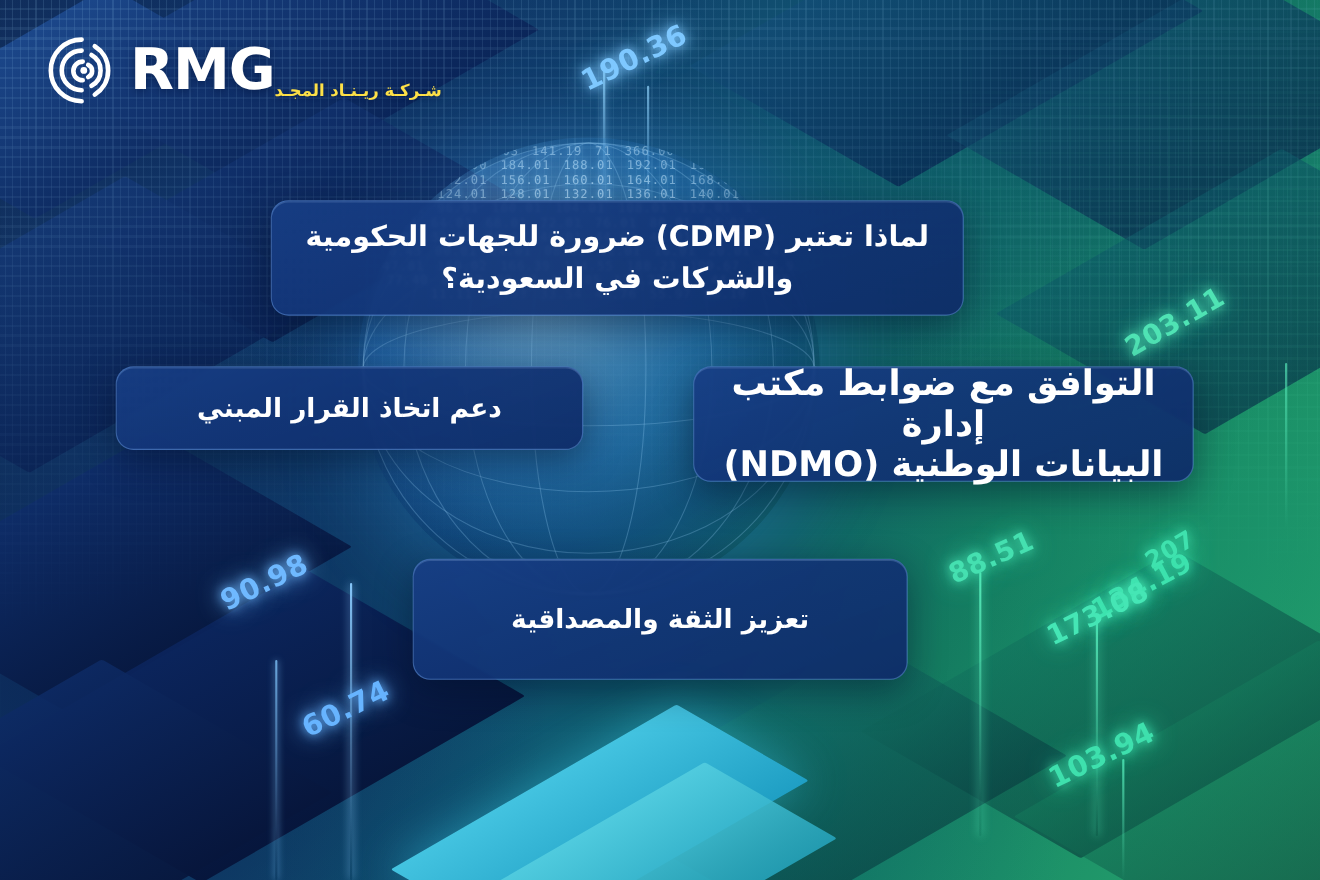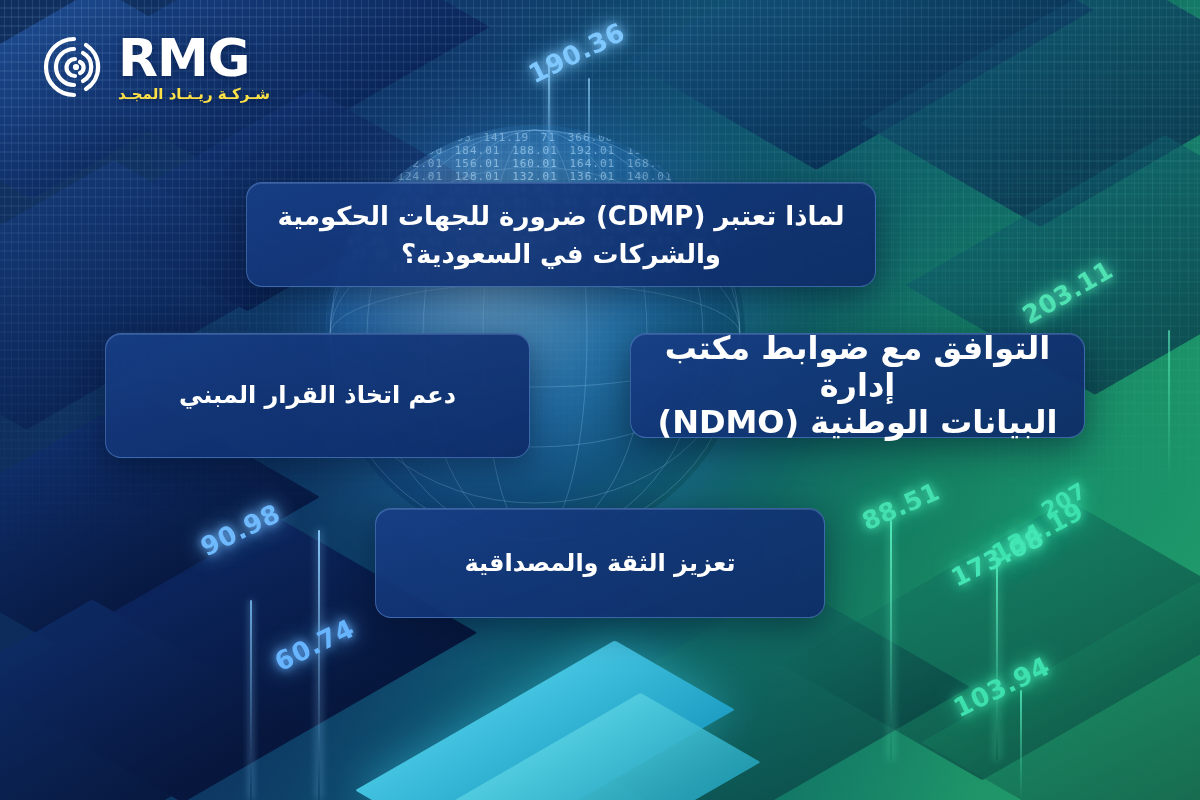--- a/index.html
+++ b/index.html
@@ -103,21 +103,21 @@
     -webkit-mask-image:radial-gradient(circle at 50% 50%, #000 52%, rgba(0,0,0,.55) 74%, transparent 92%);
   }
   .sphere-text span{display:inline-block;padding:0 2px;}
 
   
   .logo{
     position:absolute;left:42px;top:32px;display:flex;align-items:center;gap:12px;
     direction:ltr;
   }
   .logo-mark{width:64px;height:64px;flex:0 0 64px;}
-  .logo-txt{display:flex;flex-direction:column;align-items:flex-start;line-height:1;}
+  .logo-txt{display:flex;flex-direction:row;align-items:flex-end;line-height:1;}
   .logo-wordmark{
     font-family:"DejaVu Sans","Liberation Sans",sans-serif;
     font-weight:700;font-size:52px;letter-spacing:-1px;color:#ffffff;
     text-shadow:0 2px 8px rgba(0,20,60,.55);
   }
   .logo-sub{
     font-size:15px;font-weight:700;color:#fde047;margin-top:3px;
     letter-spacing:1.5px;direction:rtl;
     text-shadow:0 1px 5px rgba(0,20,60,.6);
   }
@@ -134,21 +134,21 @@
     font-weight:700;
     direction:rtl;
     padding:10px 22px;
     backdrop-filter:blur(1px);
   }
   .card-title{
     left:246px;top:182px;width:630px;height:105px;
     font-size:26px;line-height:38px;
   }
   .card-left{
-    left:105px;top:333px;width:425px;height:125px;
+    left:105px;top:333px;width:425px;height:76px;
     font-size:24px;line-height:37px;
   }
   .card-right{
     left:630px;top:333px;width:455px;height:105px;
     font-size:32px;line-height:37px;
   }
   .card-bottom{
     left:375px;top:508px;width:450px;height:110px;
     font-size:24px;line-height:37px;
   }

